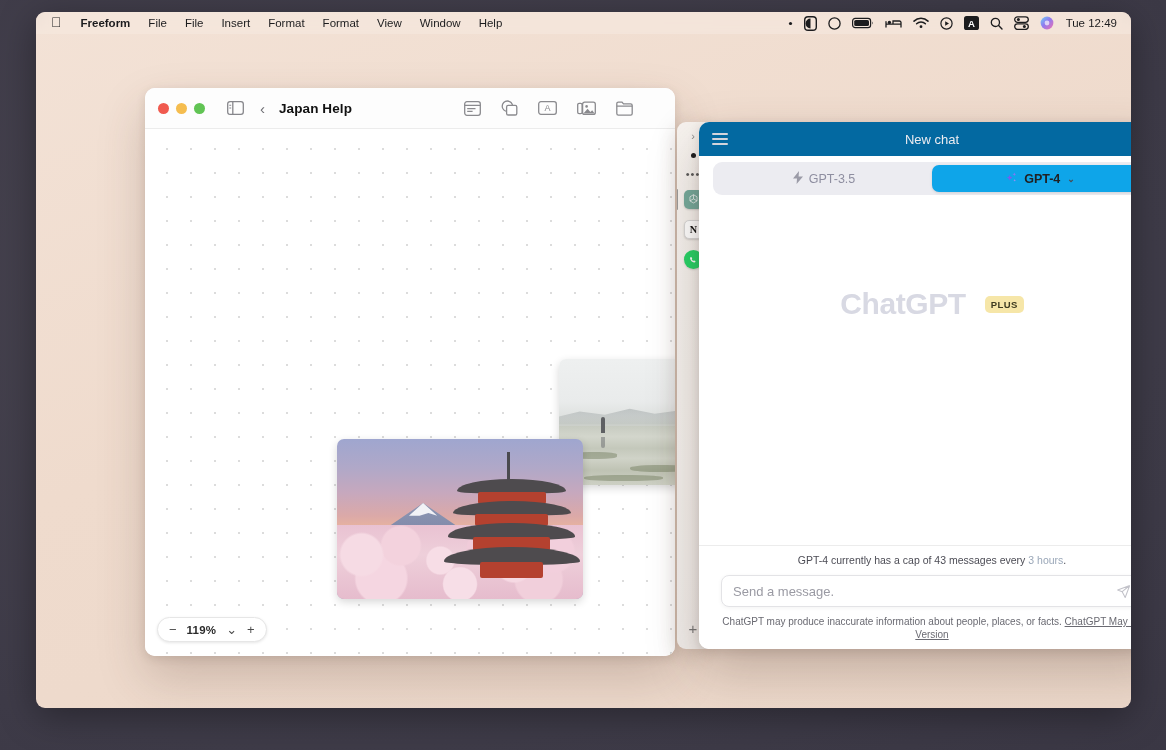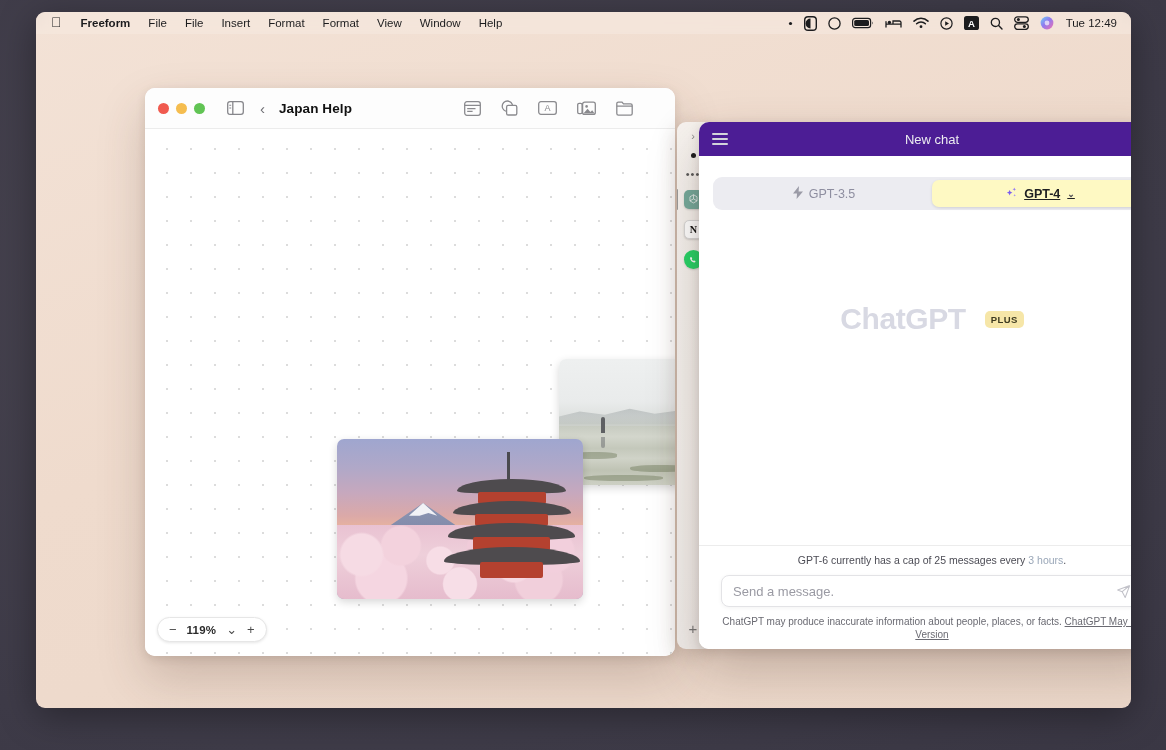--- a/index.html
+++ b/index.html
@@ -209,57 +209,56 @@
     left: 663px; top: 110px;
     width: 466px; height: 527px;
     background: #ffffff;
     border-radius: 10px;
     overflow: hidden;
     box-shadow: 0 22px 52px rgba(70,45,35,.26), 0 3px 12px rgba(70,45,35,.16);
     display: flex; flex-direction: column;
   }
   #cg-header {
     height: 34px;
-    background: #4c1d95;
+    background: #0369a1;
     display: flex; align-items: center;
     padding: 0 13px;
     flex: 0 0 auto;
     position: relative;
   }
   .cg-hamb { display: flex; flex-direction: column; gap: 3px; width: 16px; }
   .cg-hamb i { display: block; height: 2px; background: #d3d4db; border-radius: 1px; }
   .cg-title {
     position: absolute; left: 0; right: 0; text-align: center;
     font-size: 13px; color: #ececf1; pointer-events: none;
   }
 
   #cg-modelbar {
-    padding: 21px 14px 0 14px;
+    padding: 6px 14px 0 14px;
     flex: 0 0 auto;
   }
   .model-track {
     display: flex;
     background: #ececf1;
     border-radius: 9px;
     padding: 3px;
     height: 33px;
   }
   .model-opt {
     flex: 1;
     display: flex; align-items: center; justify-content: center; gap: 6px;
     border-radius: 7px;
     font-size: 12.5px;
     color: #8e8ea0;
   }
   .model-opt.active {
-    background: #fef9c3;
+    background: #0ea5e9;
     color: #202123;
     font-weight: 700;
     box-shadow: 0 1px 3px rgba(0,0,0,.12);
-    text-decoration: underline;
   }
   .bolt { color: #9b9ba7; font-size: 12px; }
   .sparkle { color: #7a5cf0; font-size: 12px; }
   .chev-d { font-size: 9px; color: #4a4a52; margin-left: 1px; }
 
   #cg-body {
     flex: 1 1 auto;
     position: relative;
     display: flex; align-items: flex-start; justify-content: center;
     padding-top: 92px;
@@ -559,21 +558,21 @@
 
     <div id="cg-body">
       <div class="cg-watermark">
         <span class="cg-wm-text">ChatGPT</span>
         <span class="cg-plus-badge">PLUS</span>
       </div>
 
     </div>
 
     <div id="cg-footer">
-      <div class="cg-cap"><span>GPT-6 currently has a cap of 25 messages every </span><span class="hrs">3 hours</span><span>.</span></div>
+      <div class="cg-cap"><span>GPT-4 currently has a cap of 43 messages every </span><span class="hrs">3 hours</span><span>.</span></div>
       <div class="cg-input">
         <span class="ph">Send a message.</span>
         <span class="cg-send">
           <svg width="15" height="15" viewBox="0 0 16 16">
               <path d="M14.6 1.6 L1.8 6.4 L6.6 8.2 M14.6 1.6 L9.8 14.4 L6.6 8.2 M14.6 1.6 L6.6 8.2" fill="none" stroke="#c2c2c9" stroke-width="1.1" stroke-linejoin="round"></path>
             </svg>
         </span>
       </div>
       <div class="cg-disclaimer"><span>ChatGPT may produce inaccurate information about people, places, or facts. </span><span class="lnk">ChatGPT May 12 Version</span></div>
     </div>

